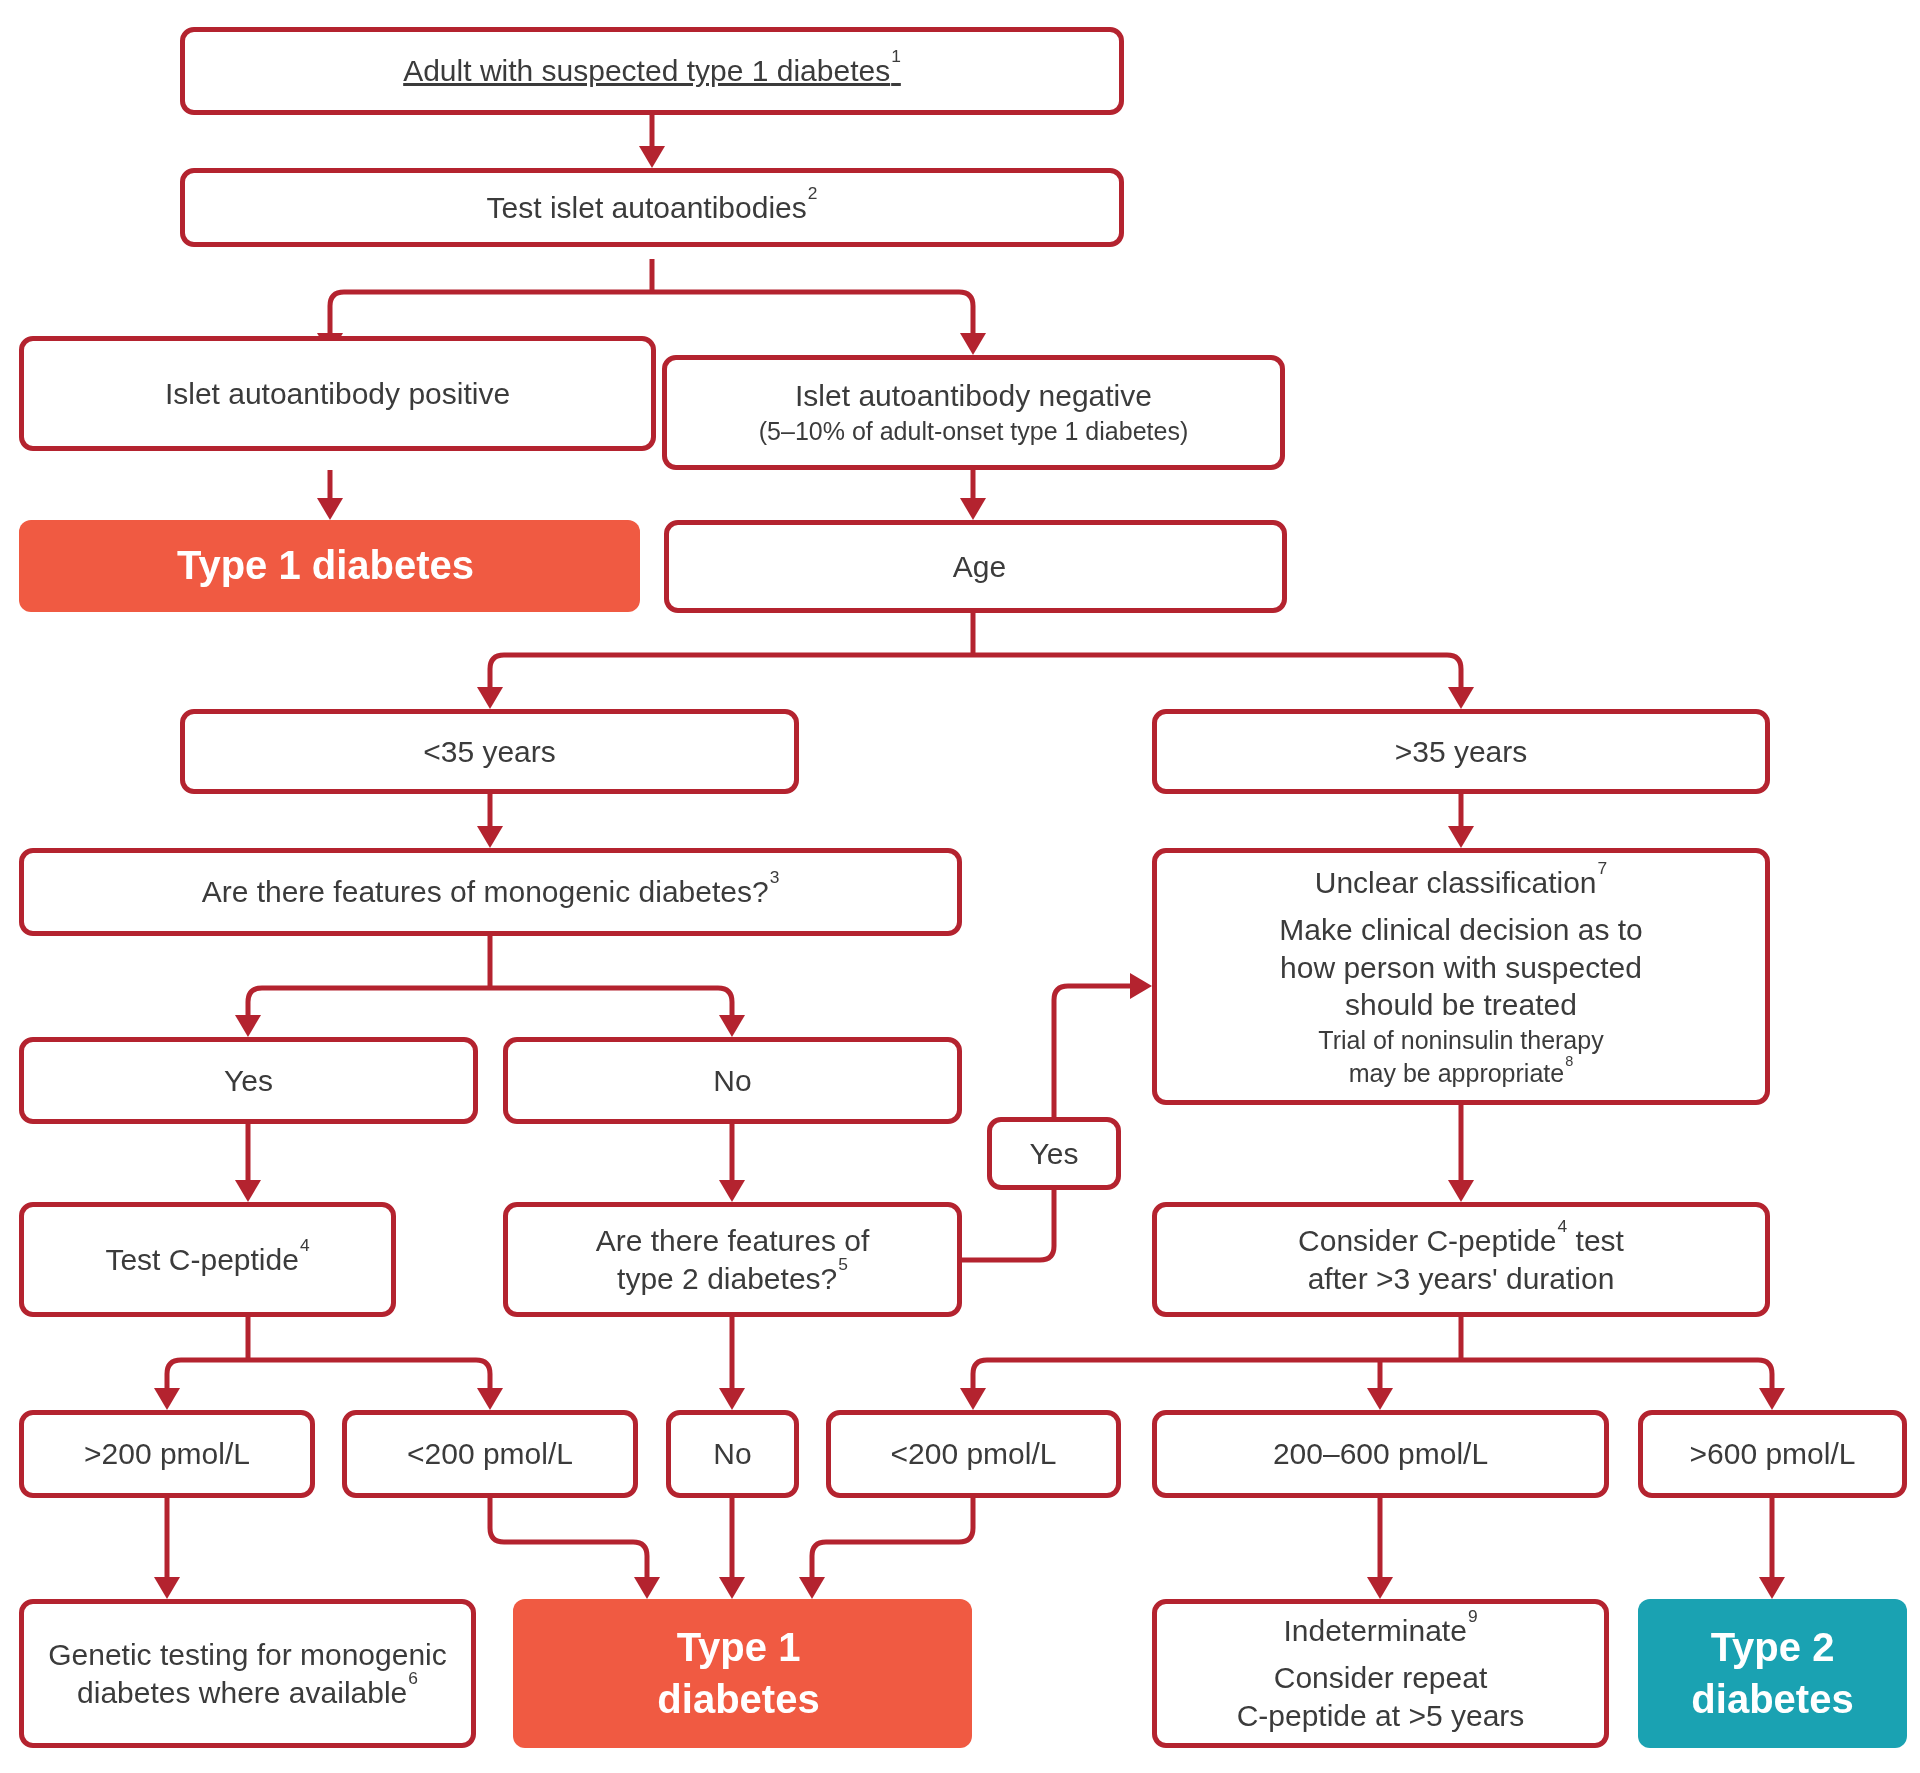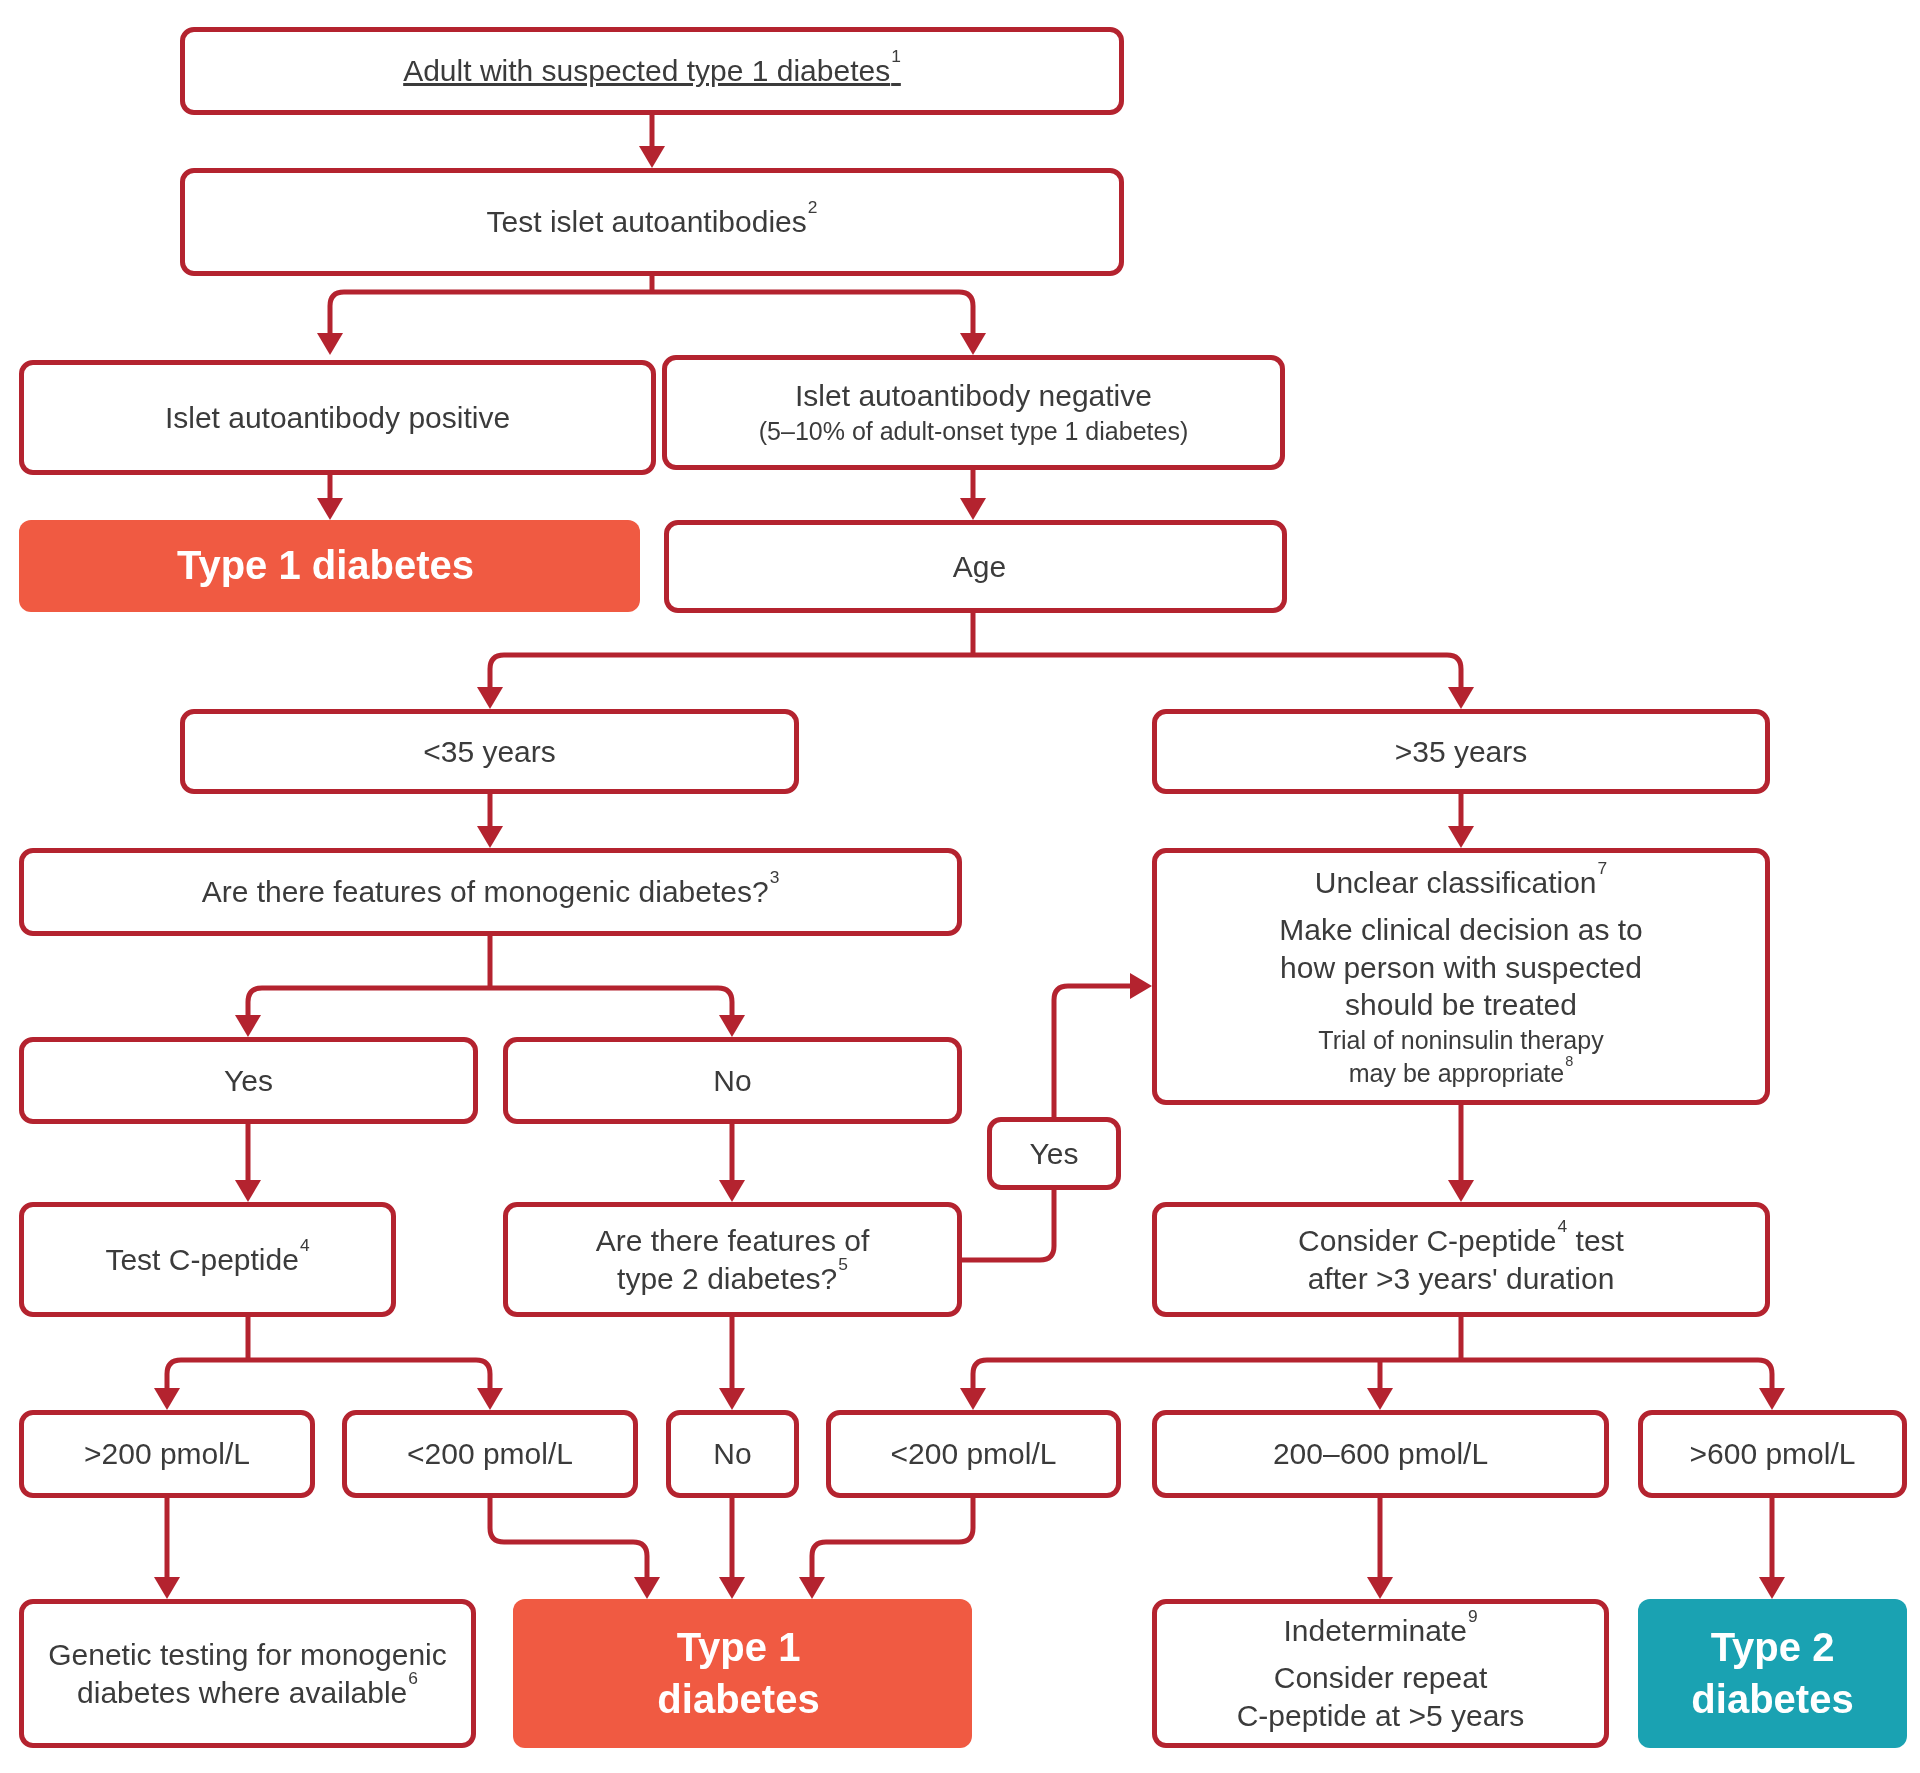--- a/index.html
+++ b/index.html
@@ -121,25 +121,25 @@
     <path d="M1380 1498 V1579"></path>
       <polygon points="1367,1577 1393,1577 1380,1599"></polygon>
     <path d="M1772 1498 V1579"></path>
       <polygon points="1759,1577 1785,1577 1772,1599"></polygon>
   </svg>
 
   <div class="box" style="left:180px;top:27px;width:944px;height:88px;text-decoration:underline;">
       <div class="line"><span>Adult with suspected type 1 diabetes</span><sup>1</sup></div>
     </div>
 
-  <div class="box" style="left:180px;top:168px;width:944px;height:108px;">
+  <div class="box" style="left:180px;top:168px;width:944px;height:79px;">
       <div class="line"><span>Test islet autoantibodies</span><sup>2</sup></div>
     </div>
 
-  <div class="box" style="left:19px;top:360px;width:637px;height:115px;">
+  <div class="box" style="left:19px;top:336px;width:637px;height:115px;">
       <div class="line"><span>Islet autoantibody positive</span></div>
     </div>
 
   <div class="box" style="left:662px;top:355px;width:623px;height:115px;">
       <div class="line"><span>Islet autoantibody negative</span></div>
       <div class="line small"><span>(5–10% of adult-onset type 1 diabetes)</span></div>
     </div>
 
   <div class="box accent accent-orange" style="left:19px;top:520px;width:621px;height:92px;">
       <div class="line"><span>Type 1 diabetes</span></div>

